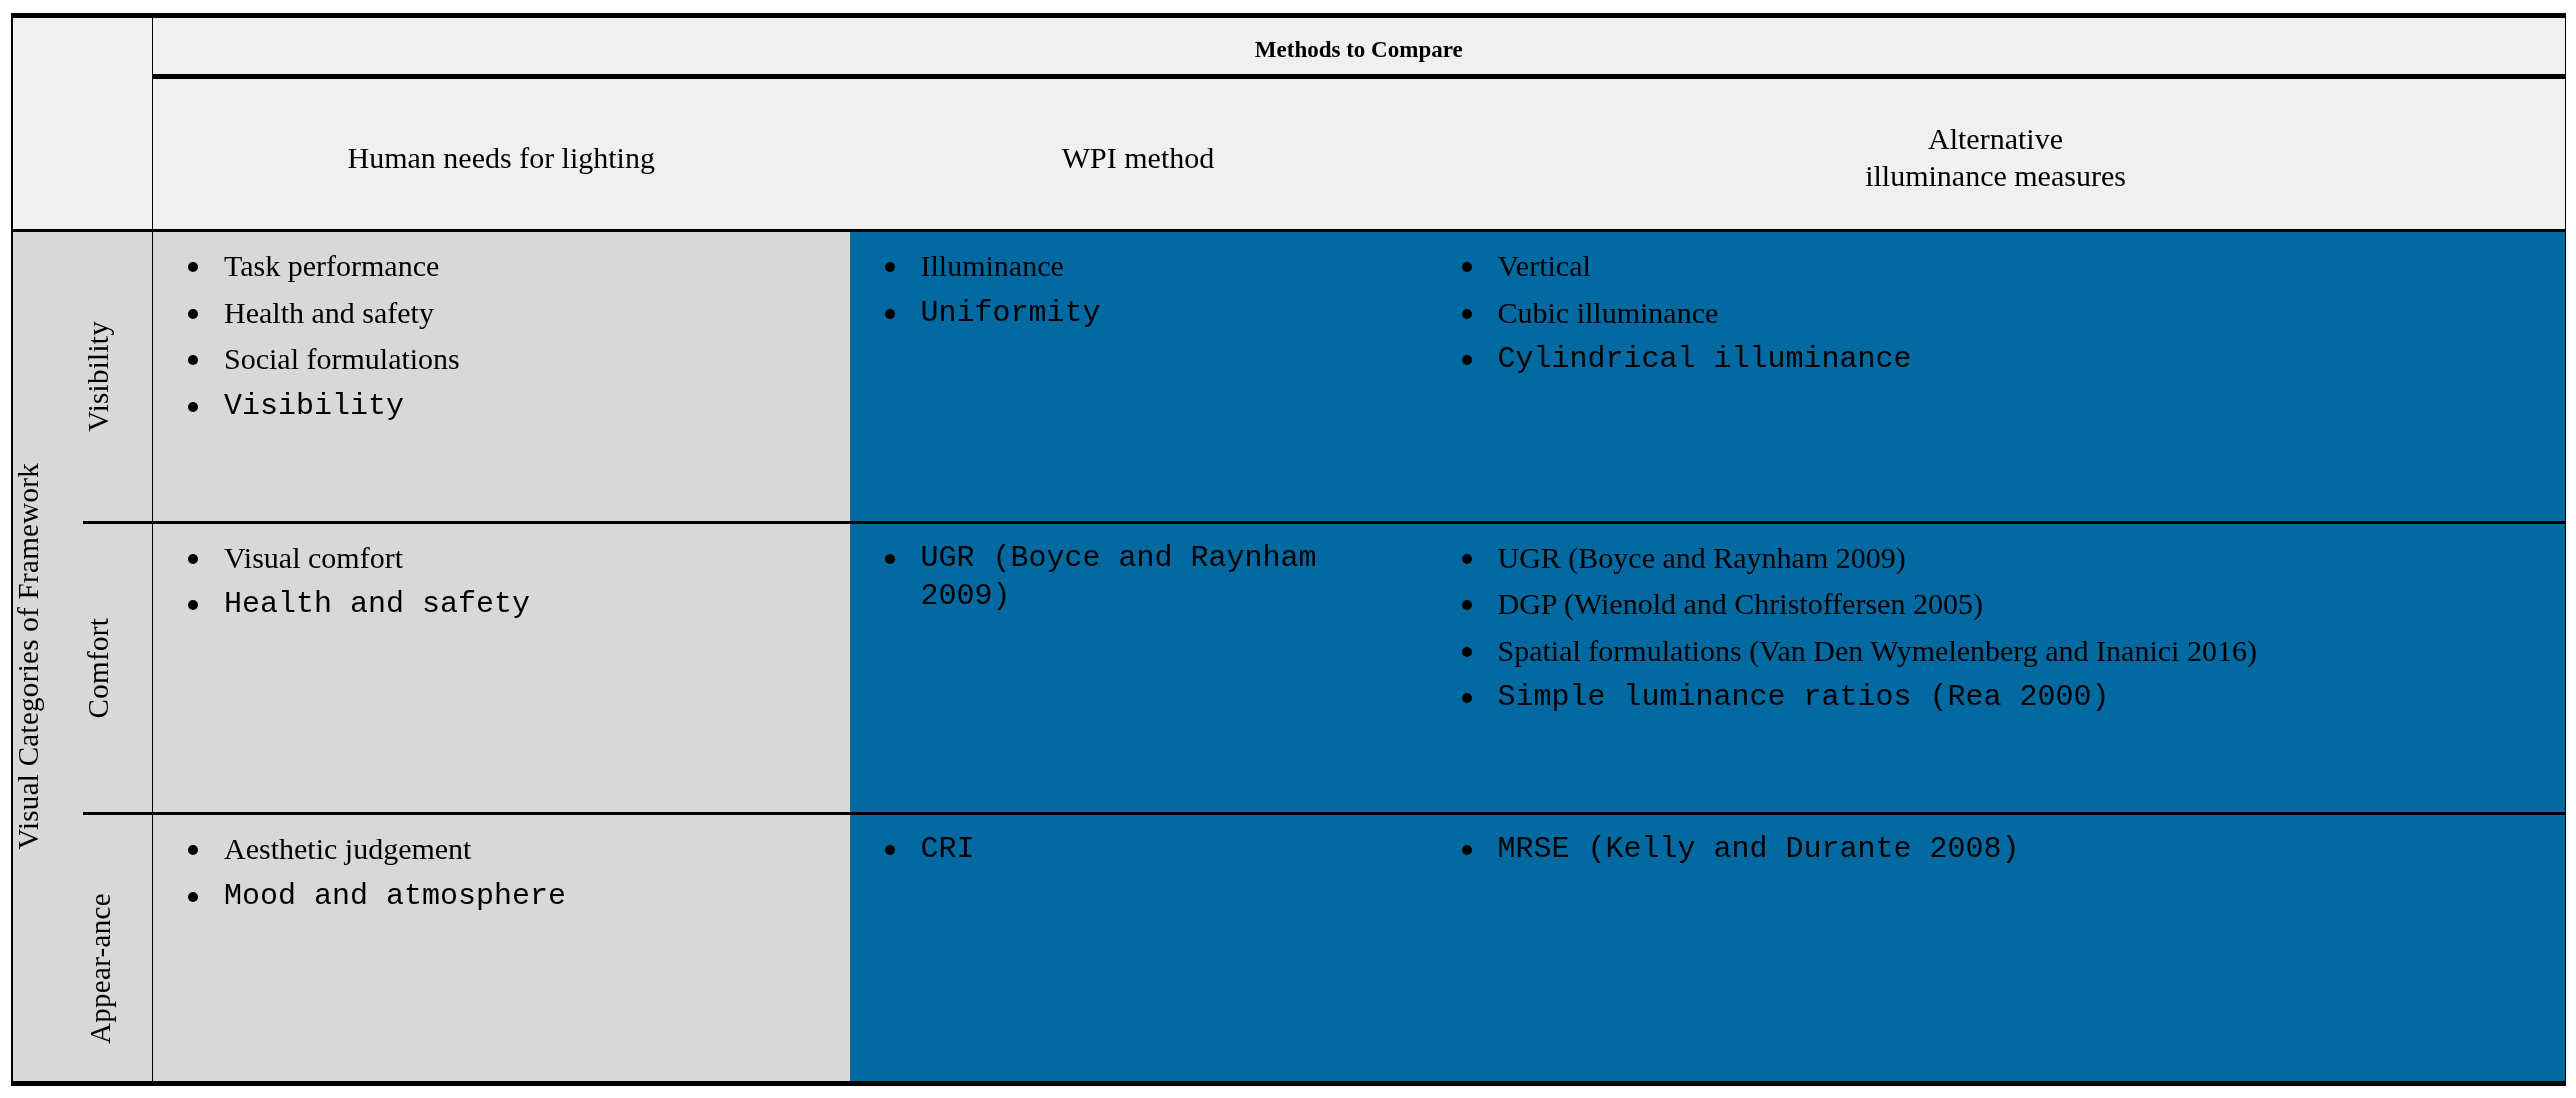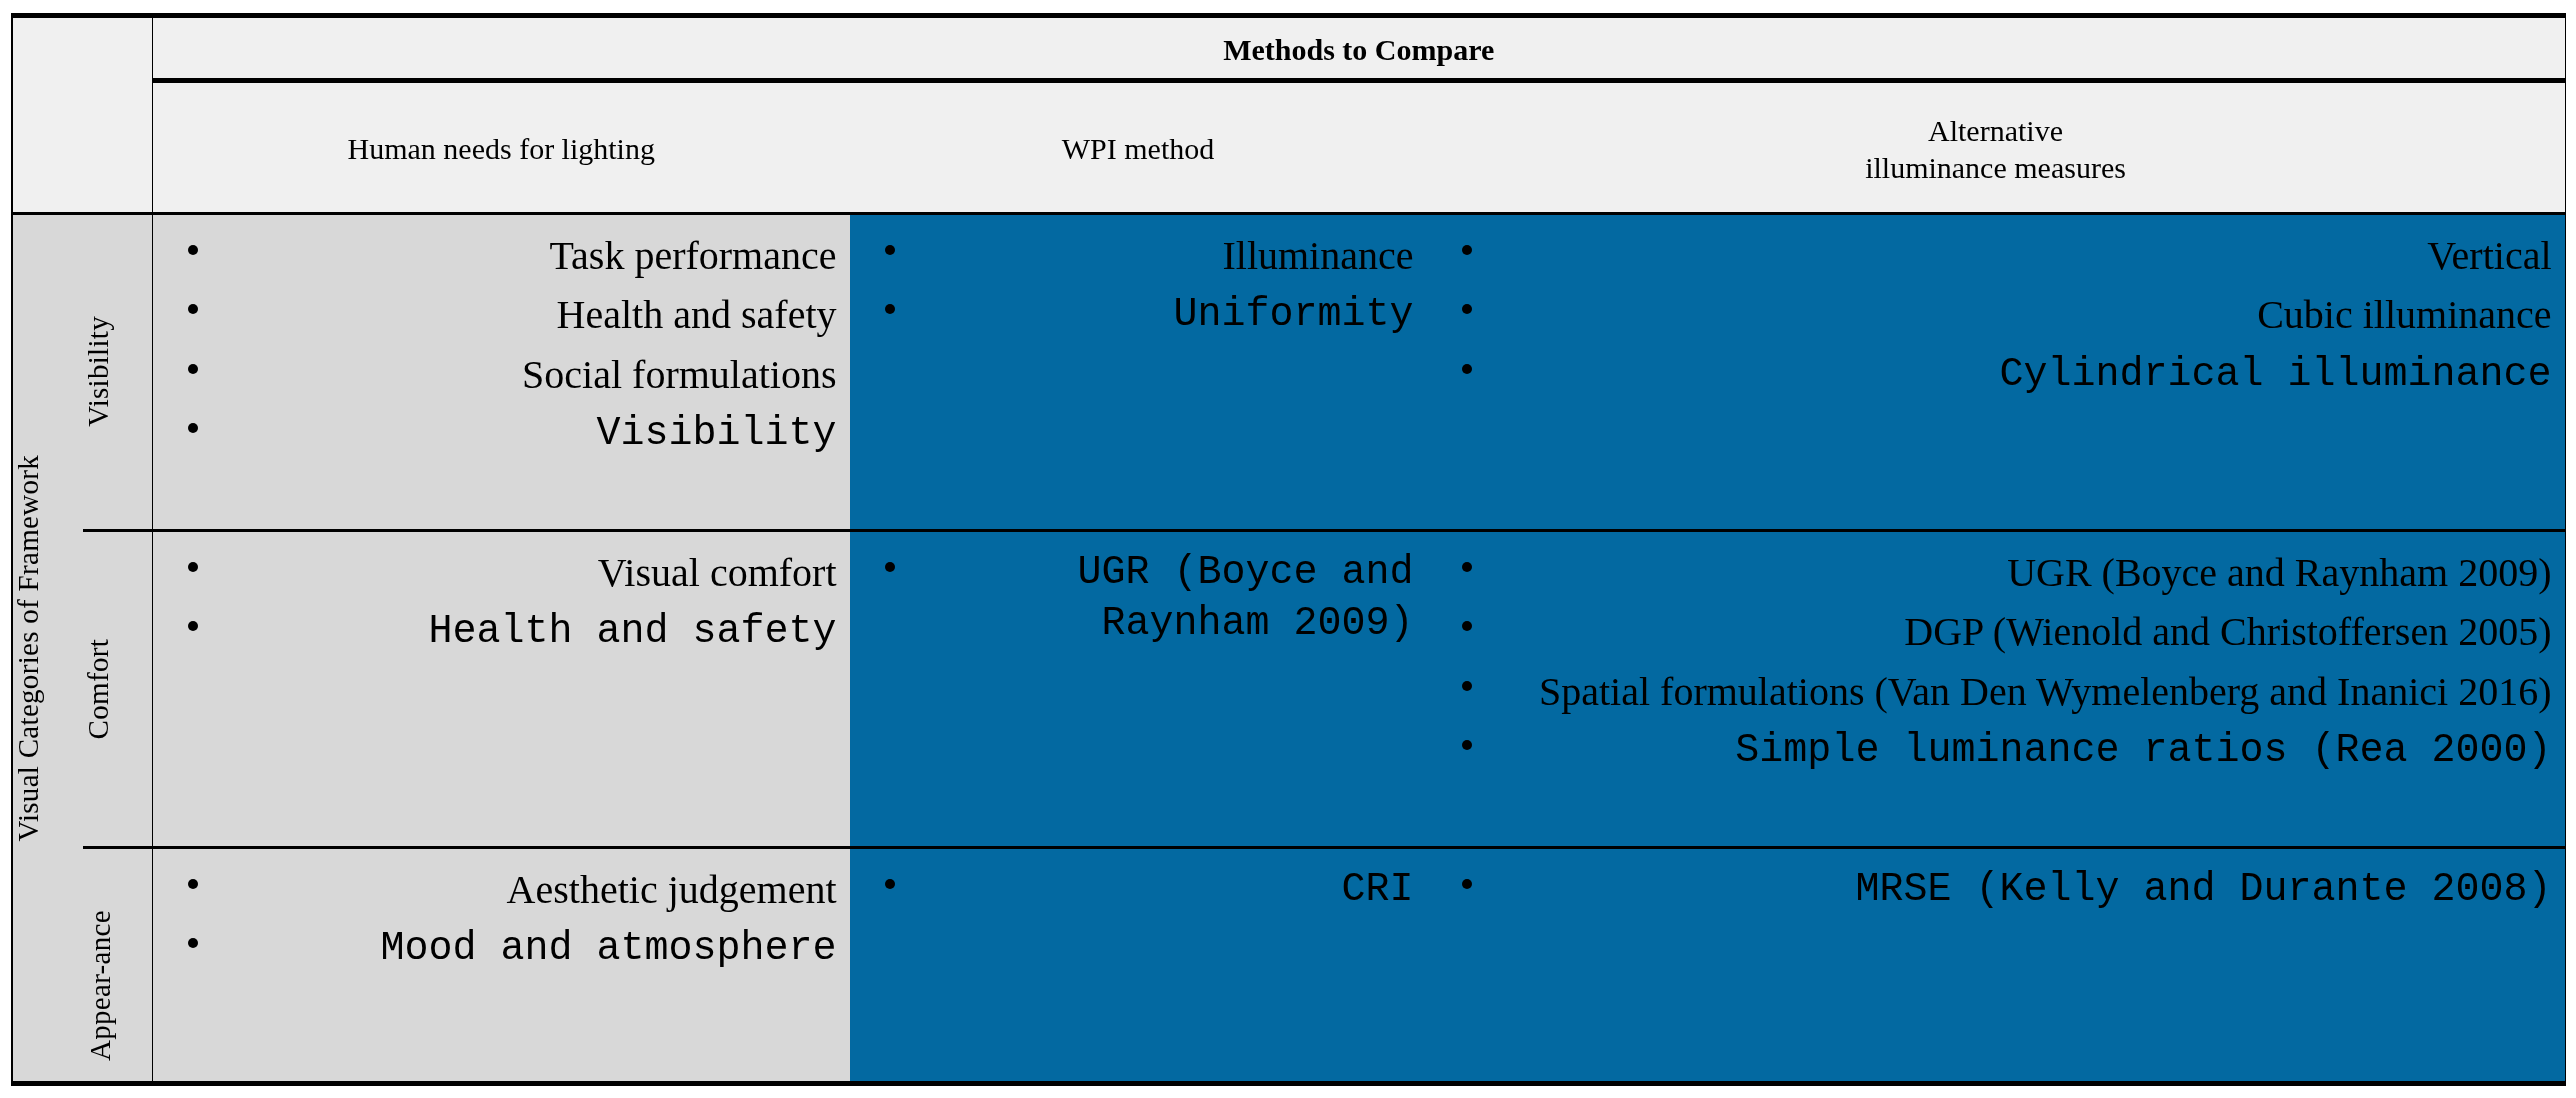--- a/index.html
+++ b/index.html
@@ -42,21 +42,21 @@
     vertical-align: middle;
     text-align: center;
     padding: 0;
   }
   .hdr-blank {
     background: #f0f0f0;
     border-right: 1.7px solid #000;
   }
   .methods-title {
     font-weight: bold;
-    font-size: 30px;
+    font-size: 23px;
     line-height: 1.1;
     padding: 9.3px 0 11.7px 0;
     border-bottom: 5.2px solid #000;
     background: #f0f0f0;
     text-align: center;
   }
   .subhdr {
     background: #f0f0f0;
     text-align: center;
     vertical-align: middle;
@@ -108,25 +108,24 @@
   .cell.plain  { background: #0369a1; }
   .rowsep { border-top: 3.5px solid #000; }
 
   ul.bul {
     list-style: none;
     margin: 0;
     padding: 15px 13px 15px 27px;
   }
   ul.bul li {
     position: relative;
-    font-size: 40px;
+    font-size: 30px;
     line-height: 1.28;
     margin: 0 0 8.2px 0;
     padding-left: 44px;
-    text-align: right;
   }
   ul.bul li:last-child { margin-bottom: 0; font-family: Liberation Mono, monospace; }
   ul.bul li::before {
     content: "";
     position: absolute;
     left: 8.2px;
     top: 15px;
     width: 10px;
     height: 10px;
     border-radius: 50%;

